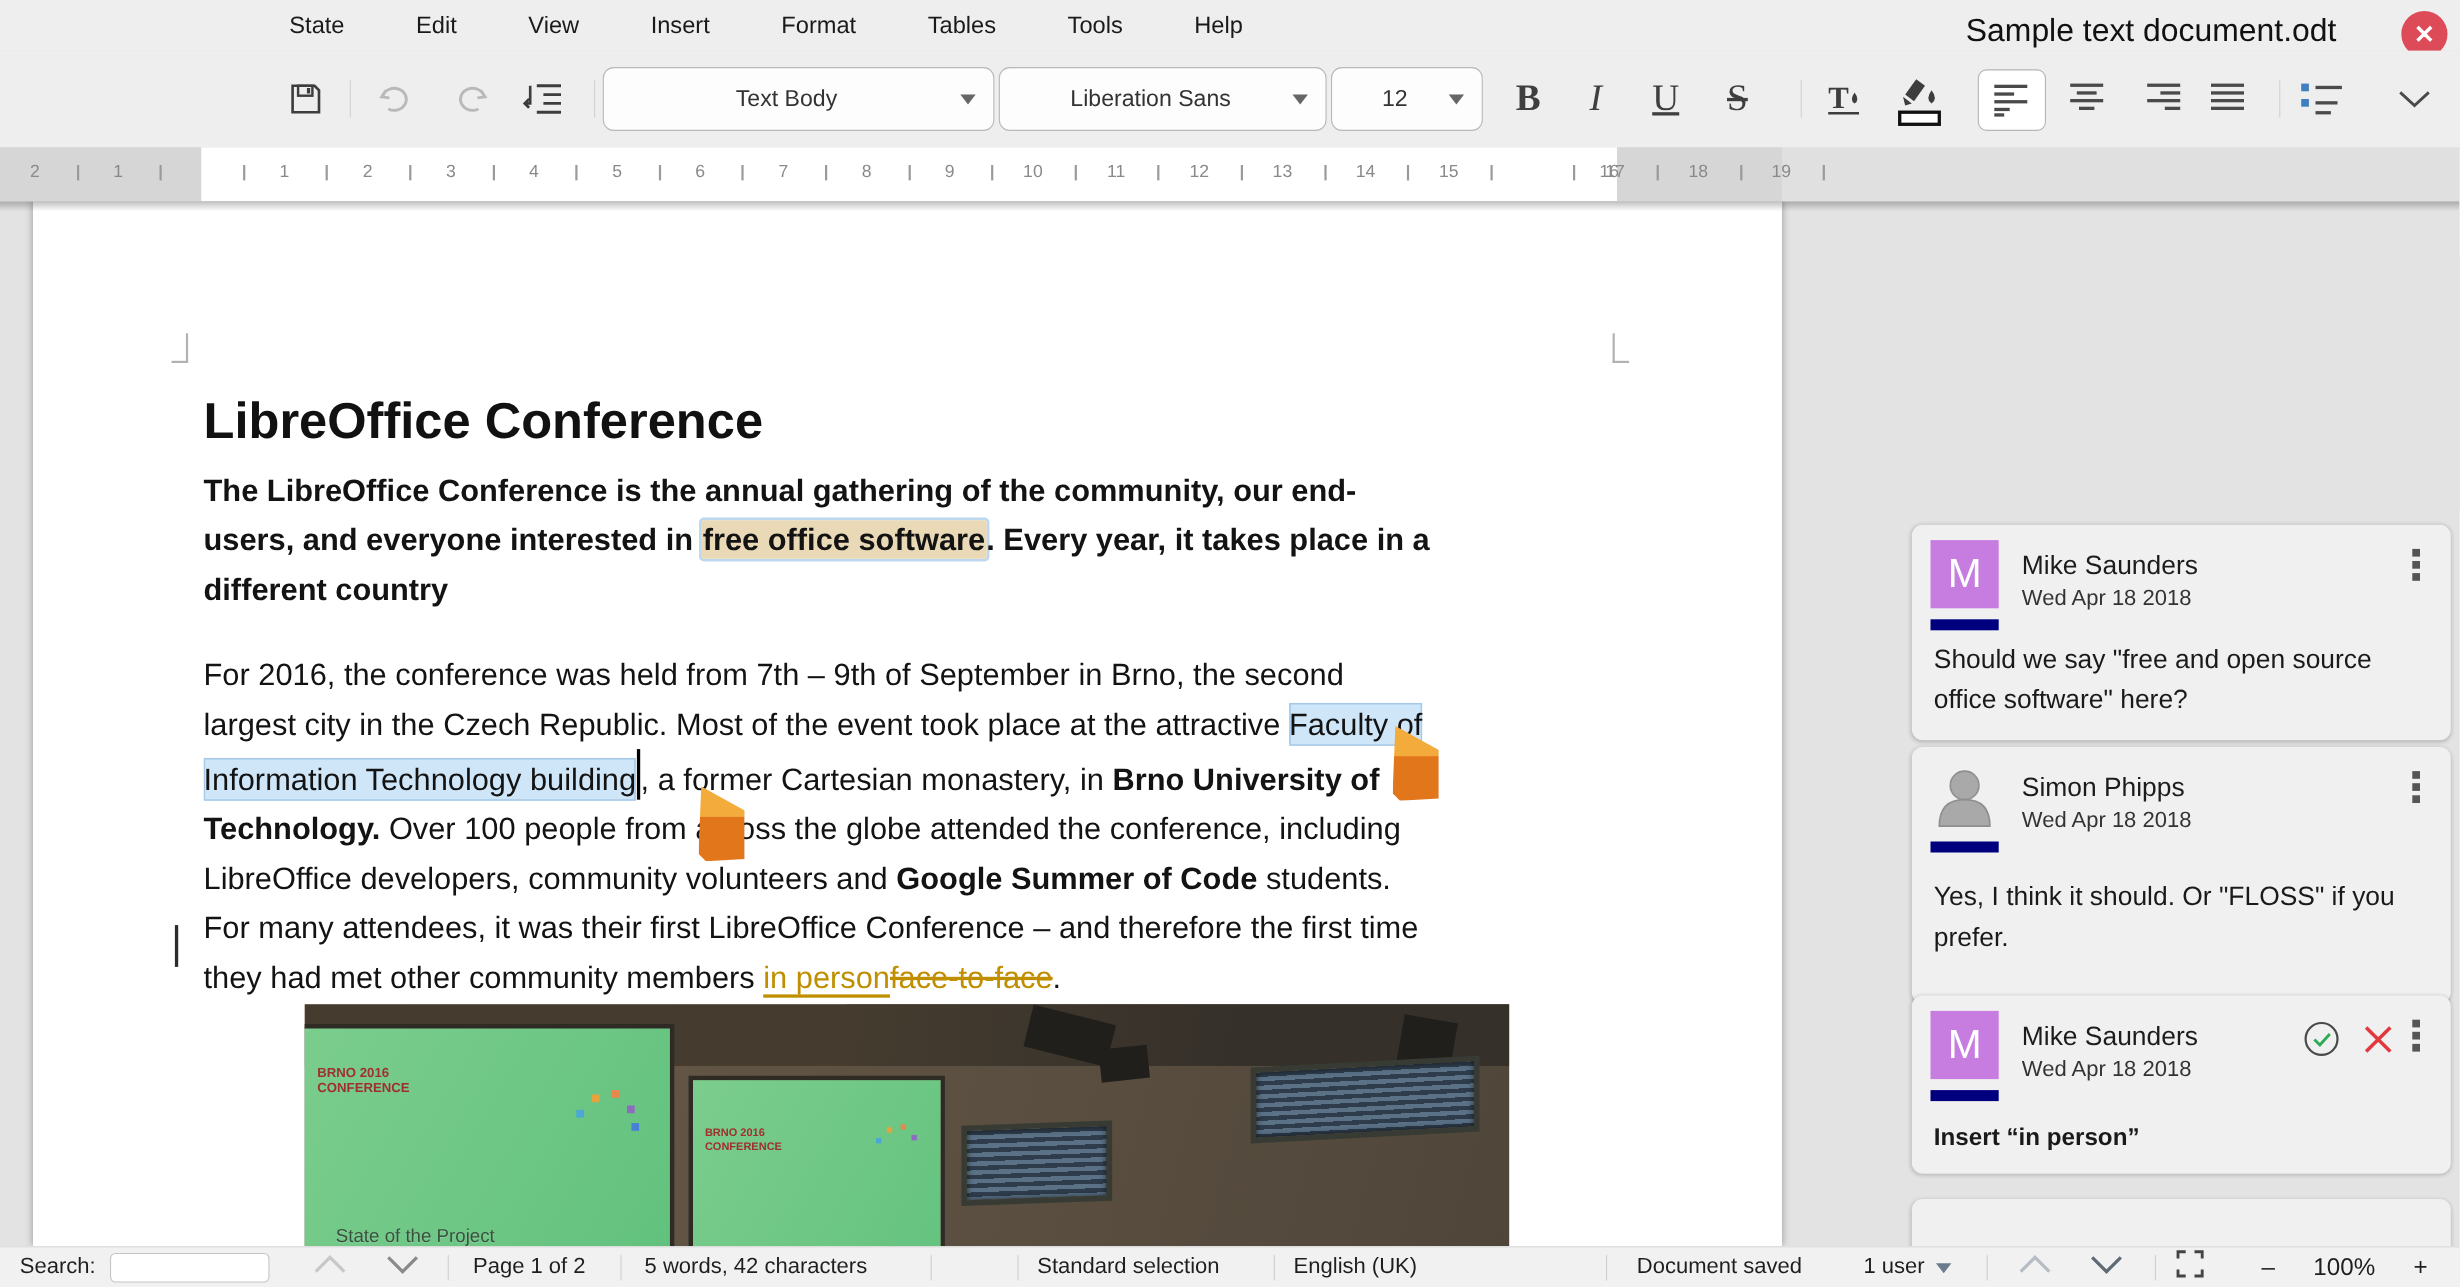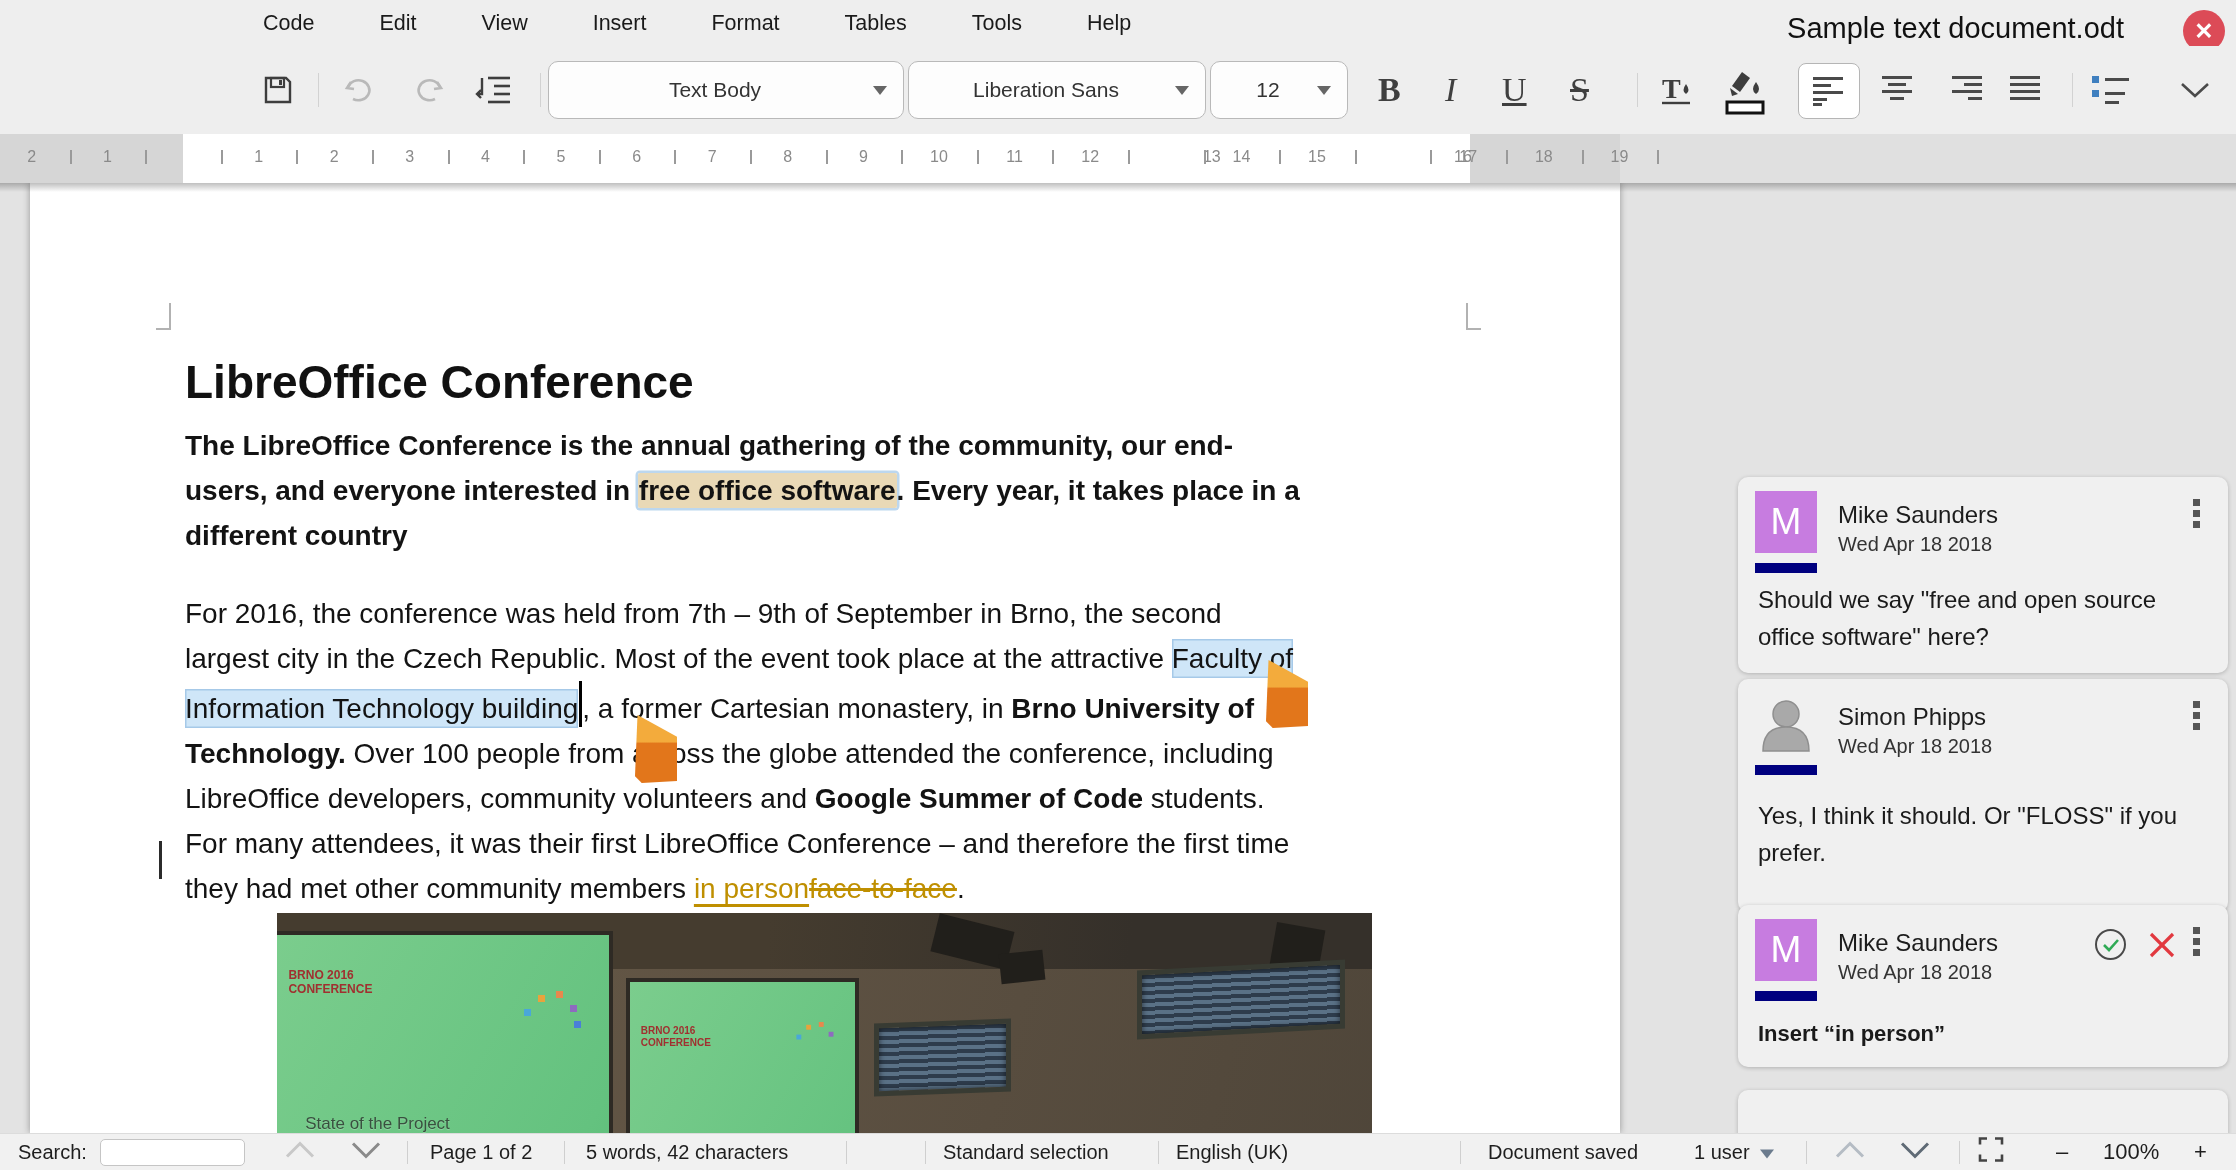--- a/index.html
+++ b/index.html
@@ -99,21 +99,21 @@
   .sb { position:absolute; top:50%; transform:translateY(-50%); white-space:nowrap; }
   .ssep { position:absolute; top:7px; width:1px; height:23px; background:#cfcfcf; }
   .search-box { position:absolute; left:100px; top:5px; width:145px; height:27px; background:#fff; border:1px solid #c5c5c5; border-radius:5px; font-size:18px; padding:0 6px; }
   .userdd { width:0; height:0; border-left:7px solid transparent; border-right:7px solid transparent; border-top:9px solid #6b7b8d; display:inline-block; margin-left:10px; }
   .zoomtxt { font-size:22px; }
 </style>
 </head>
 <body>
 
 <div class="menubar">
-  <span class="menu-item">Code</span>
+  <span class="menu-item">State</span>
   <span class="menu-item">Edit</span>
   <span class="menu-item">View</span>
   <span class="menu-item">Insert</span>
   <span class="menu-item">Format</span>
   <span class="menu-item">Tables</span>
   <span class="menu-item">Tools</span>
   <span class="menu-item">Help</span>
 </div>
 <div class="win-title">Sample text document.odt</div>
 <div class="close-btn">✕</div>
@@ -272,21 +272,21 @@
       <span class="rnum" style="left: 787.8px;">8</span>
       <span class="rtick" style="left: 825.6px;"></span>
       <span class="rnum" style="left: 863.4px;">9</span>
       <span class="rtick" style="left: 901.2px;"></span>
       <span class="rnum" style="left: 939px;">10</span>
       <span class="rtick" style="left: 976.8px;"></span>
       <span class="rnum" style="left: 1014.6px;">11</span>
       <span class="rtick" style="left: 1052.4px;"></span>
       <span class="rnum" style="left: 1090.2px;">12</span>
       <span class="rtick" style="left: 1128px;"></span>
-      <span class="rnum" style="left: 1165.8px; margin-left: 46px;">13</span>
+      <span class="rnum" style="left: 1165.8px;">13</span>
       <span class="rtick" style="left: 1203.6px;"></span>
       <span class="rnum" style="left: 1241.4px;">14</span>
       <span class="rtick" style="left: 1279.2px;"></span>
       <span class="rnum" style="left: 1317px;">15</span>
       <span class="rtick" style="left: 1354.8px;"></span>
       <span class="rnum" style="left: 1463px;">16</span>
       <span class="rtick" style="left: 1430.4px;"></span>
       <span class="rnum" style="left: 1468.2px;">17</span>
       <span class="rtick" style="left: 1506px;"></span>
       <span class="rnum" style="left: 1543.8px;">18</span>

